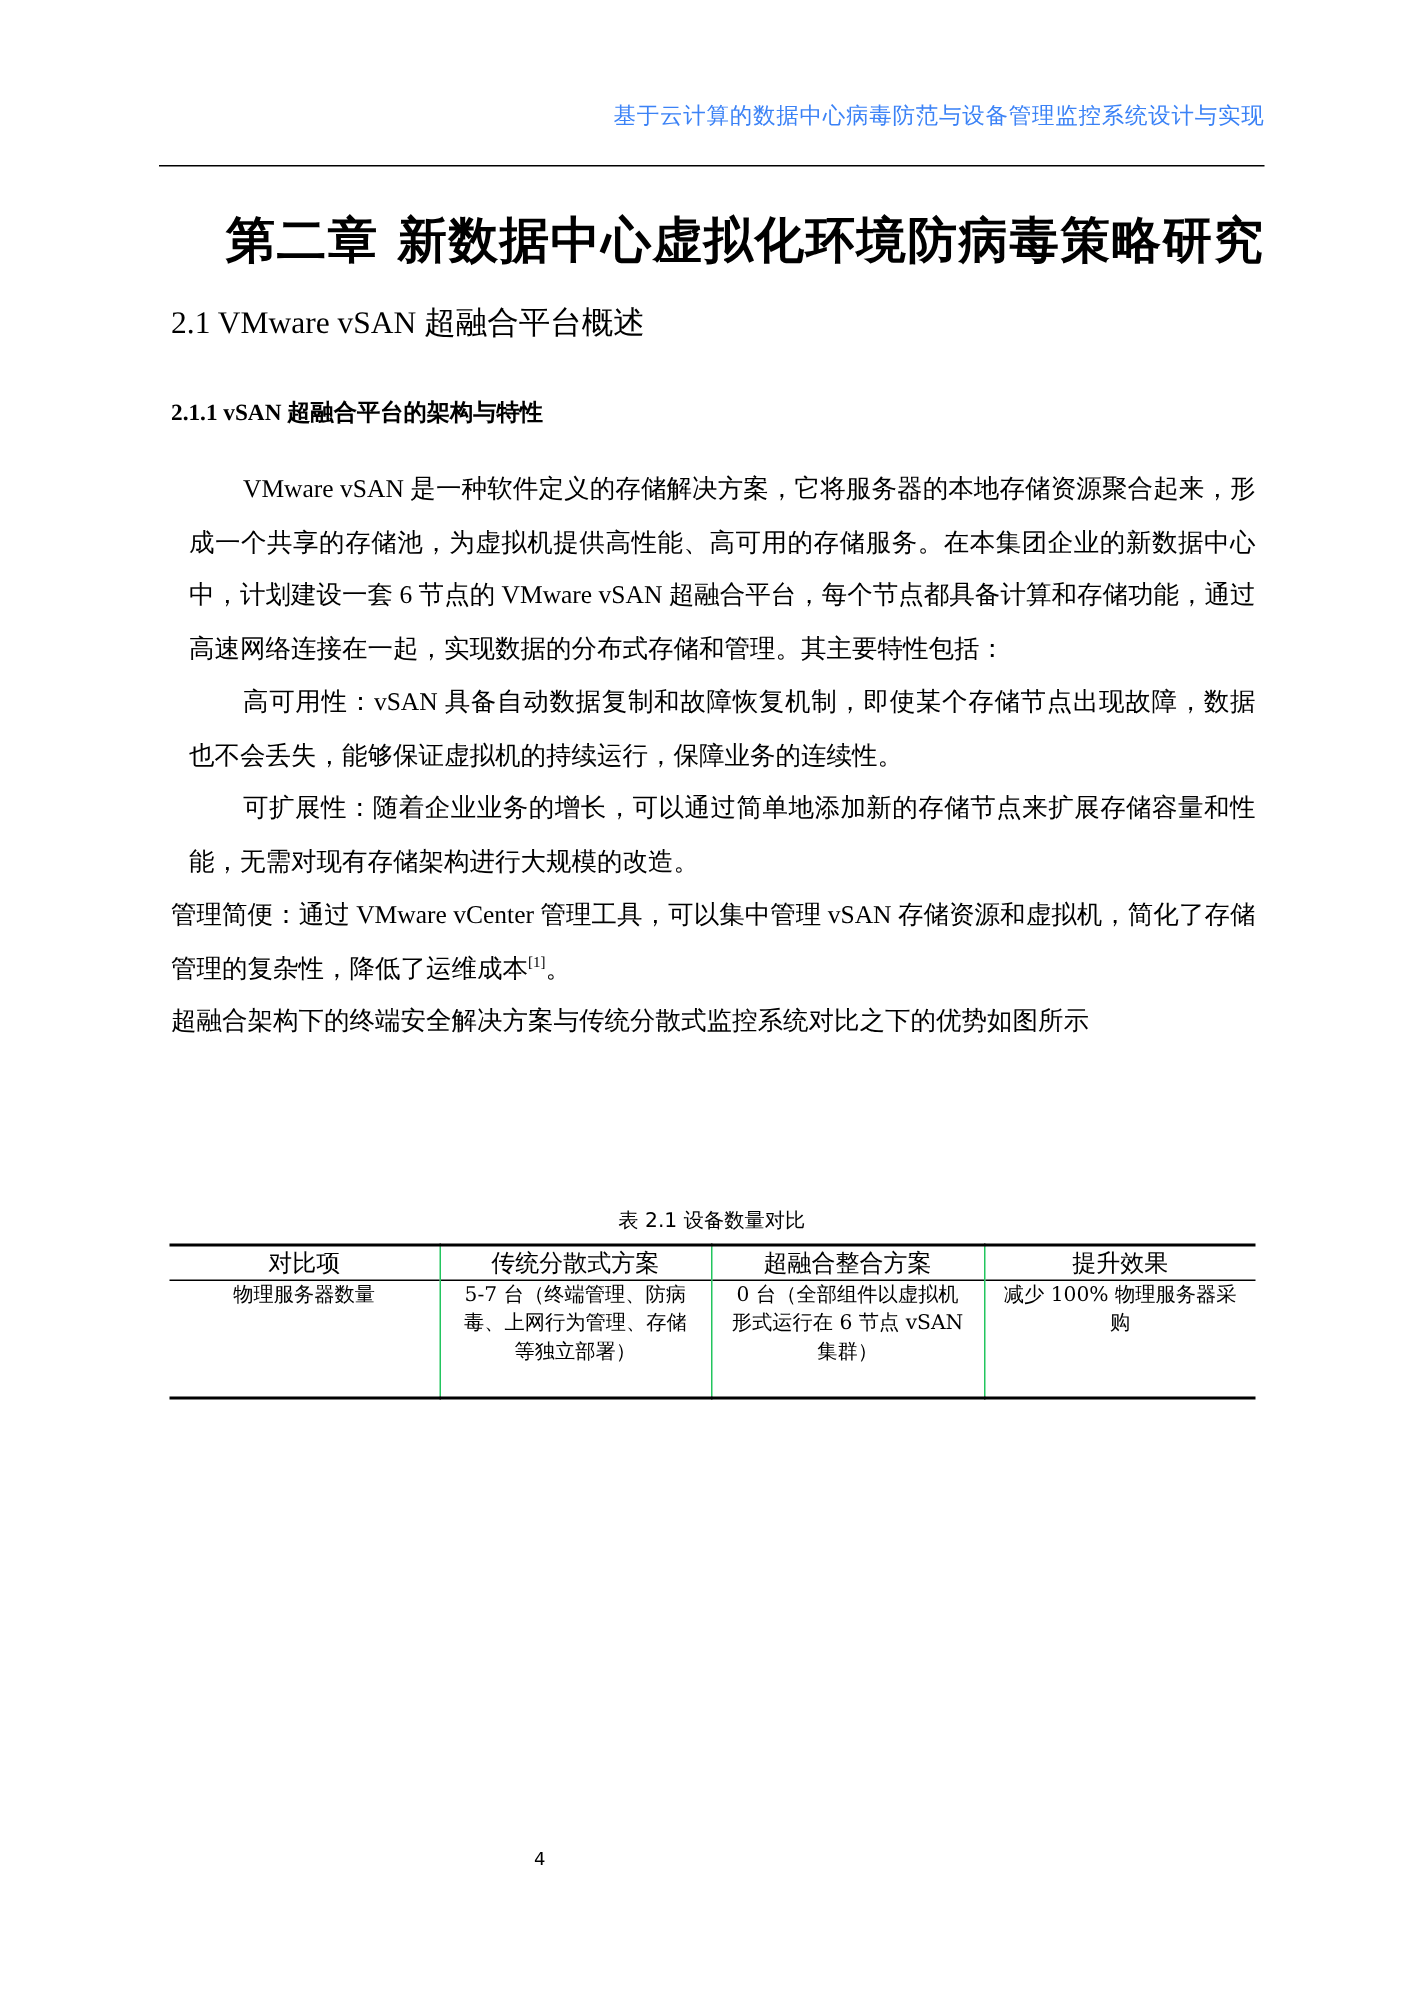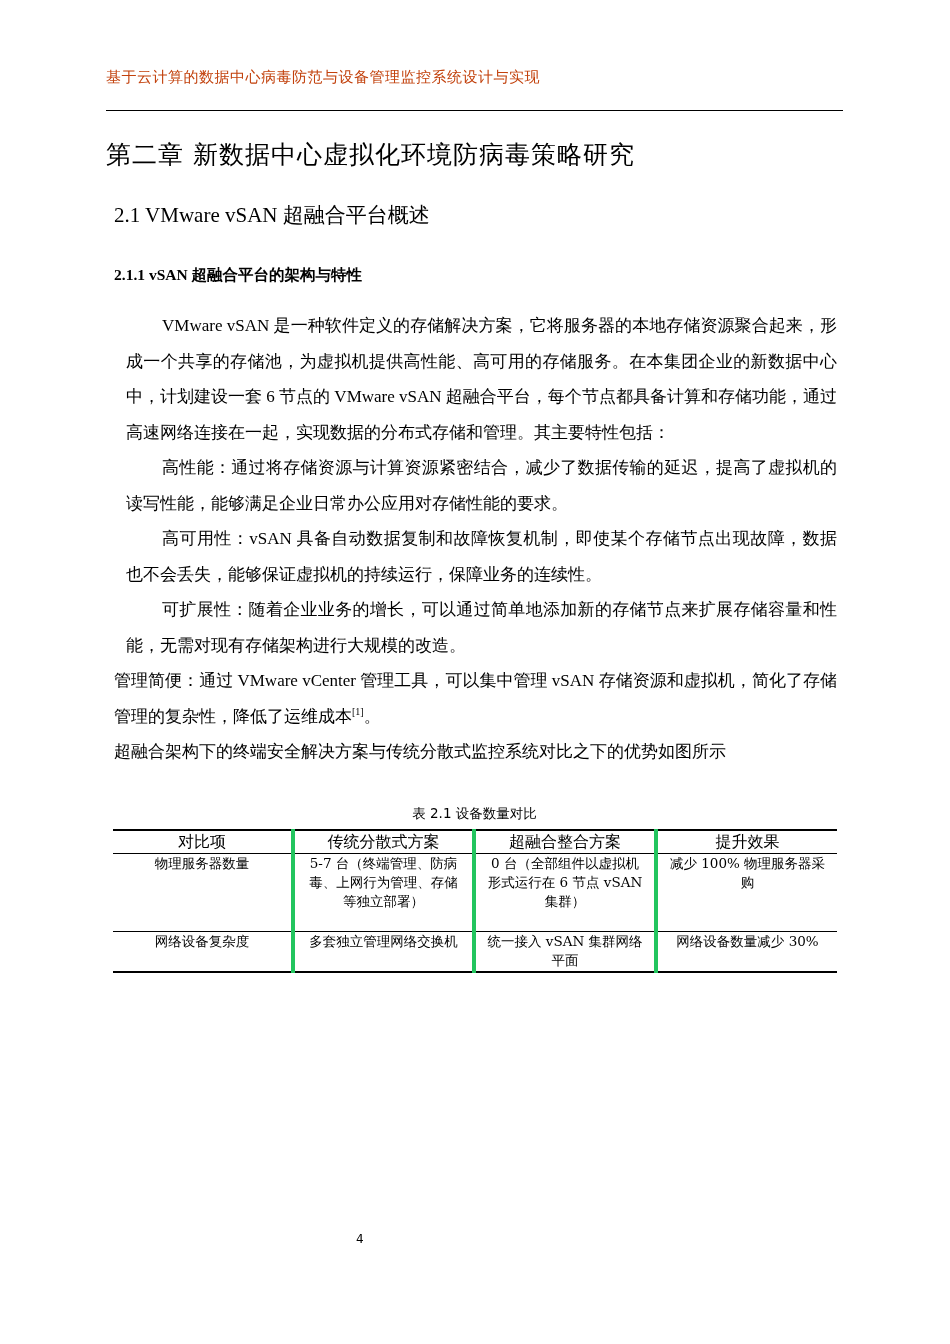--- a/index.html
+++ b/index.html
@@ -1,49 +1,48 @@
 <!DOCTYPE html>
 <html><head>
 <meta charset="utf-8">
 <style>
   html, body { margin: 0; padding: 0; background: #ffffff; }
   body { width: 950px; height: 1344px; position: relative; overflow: hidden; color: #000; font-family: "DejaVu Serif", "Liberation Serif", serif; }
-  .header { position: absolute; left: 106px; top: 68px; width: 737px; text-align: left; font-size: 15px; color: #c2410c; letter-spacing: 0.5px; }
+  .header { position: absolute; left: 106px; top: 68px; width: 737px; text-align: right; font-size: 15px; color: #3b82f6; letter-spacing: 0.5px; }
   .header-rule { position: absolute; left: 106px; top: 110px; width: 737px; height: 0; border-top: 1.4px solid #000; }
-  .chapter { position: absolute; left: 106px; top: 138px; width: 737px; text-align: left; font-family: "DejaVu Sans", "Liberation Sans", sans-serif; font-weight: normal; font-size: 25px; letter-spacing: 1px; }
+  .chapter { position: absolute; left: 106px; top: 138px; width: 737px; text-align: right; font-family: "DejaVu Sans", "Liberation Sans", sans-serif; font-weight: bold; font-size: 33px; letter-spacing: 1px; }
   .sec { position: absolute; left: 114px; top: 201px; font-size: 21px; font-family: "Liberation Serif", "DejaVu Serif", serif; }
   .subsec { position: absolute; left: 114px; top: 265px; font-size: 15.5px; font-weight: bold; font-family: "Liberation Serif", "DejaVu Serif", serif; }
   .body { position: absolute; left: 114px; top: 308px; width: 723px; font-size: 17px; line-height: 35.5px; font-family: "Liberation Serif", "DejaVu Serif", serif; }
   .body p { margin: 0; text-align: justify; text-align-last: left; }
   .body p.indent { text-indent: 36px; margin-left: 12px; }
   sup { font-size: 10px; vertical-align: super; line-height: 0; }
   .caption { position: absolute; left: 106px; top: 805px; width: 737px; text-align: center; font-size: 13.5px; font-family: "DejaVu Sans", "Liberation Sans", sans-serif; }
   table.cmp { position: absolute; left: 113px; top: 829px; width: 724px; border-collapse: collapse; font-family: "DejaVu Serif", "Liberation Serif", serif; font-size: 13.5px; }
-  table.cmp th, table.cmp td { border-left: 1px solid #000; border-right: 4px solid #22c55e; padding: 0 10px; text-align: center; vertical-align: top; line-height: 19px; }
+  table.cmp th, table.cmp td { border-left: 1px solid #000; border-right: 1px solid #22c55e; padding: 0 10px; text-align: center; vertical-align: top; line-height: 19px; }
   table.cmp tr > :first-child { border-left: none; }
   table.cmp tr > :last-child { border-right: none; }
   table.cmp thead tr { border-top: 2px solid #000; border-bottom: 1px solid #000; }
   table.cmp th { font-weight: normal; font-size: 16px; line-height: 22px; }
   table.cmp tbody tr { border-bottom: 1px solid #000; }
   table.cmp tbody tr:last-child { border-bottom: 2px solid #000; }
   .pageno { position: absolute; left: 356px; top: 1232px; font-size: 12px; font-family: "DejaVu Sans", "Liberation Sans", sans-serif; }
 </style>
 </head>
 <body>
 
 <div class="header">基于云计算的数据中心病毒防范与设备管理监控系统设计与实现</div>
 <div class="header-rule"></div>
 
 <div class="chapter">第二章  新数据中心虚拟化环境防病毒策略研究</div>
 <div class="sec">2.1 VMware vSAN 超融合平台概述</div>
 <div class="subsec">2.1.1 vSAN 超融合平台的架构与特性</div>
 
 <div class="body">
   <p class="indent">VMware vSAN 是一种软件定义的存储解决方案，它将服务器的本地存储资源聚合起来，形成一个共享的存储池，为虚拟机提供高性能、高可用的存储服务。在本集团企业的新数据中心中，计划建设一套 6 节点的 VMware vSAN 超融合平台，每个节点都具备计算和存储功能，通过高速网络连接在一起，实现数据的分布式存储和管理。其主要特性包括：</p>
-  <p class="indent">高性能：通过将存储资源与计算资源紧密结合，减少了数据传输的延迟，提高了虚拟机的读写性能，能够满足企业日常办公应用对存储性能的要求。</p>
   <p class="indent">高可用性：vSAN 具备自动数据复制和故障恢复机制，即使某个存储节点出现故障，数据也不会丢失，能够保证虚拟机的持续运行，保障业务的连续性。</p>
   <p class="indent">可扩展性：随着企业业务的增长，可以通过简单地添加新的存储节点来扩展存储容量和性能，无需对现有存储架构进行大规模的改造。</p>
   <p><span>管理简便：通过 VMware vCenter 管理工具，可以集中管理 vSAN 存储资源和虚拟机，简化了存储管理的复杂性，降低了运维成本</span><sup>[1]</sup><span>。</span></p>
   <p>超融合架构下的终端安全解决方案与传统分散式监控系统对比之下的优势如图所示</p>
 </div>
 
 <div class="caption">表 2.1 设备数量对比</div>
 
 <table class="cmp">
   <colgroup>
@@ -60,22 +59,16 @@
       <th>提升效果</th>
     </tr>
   </thead>
   <tbody>
     <tr style="height:78px">
       <td>物理服务器数量</td>
       <td>5-7 台（终端管理、防病毒、上网行为管理、存储等独立部署）</td>
       <td>0 台（全部组件以虚拟机形式运行在 6 节点 vSAN 集群）</td>
       <td>减少 100% 物理服务器采购</td>
     </tr>
-    <tr style="height:40px">
-      <td>网络设备复杂度</td>
-      <td>多套独立管理网络交换机</td>
-      <td>统一接入 vSAN 集群网络平面</td>
-      <td>网络设备数量减少 30%</td>
-    </tr>
   </tbody>
 </table>
 
 <div class="pageno">4</div>
 
 </body></html>

